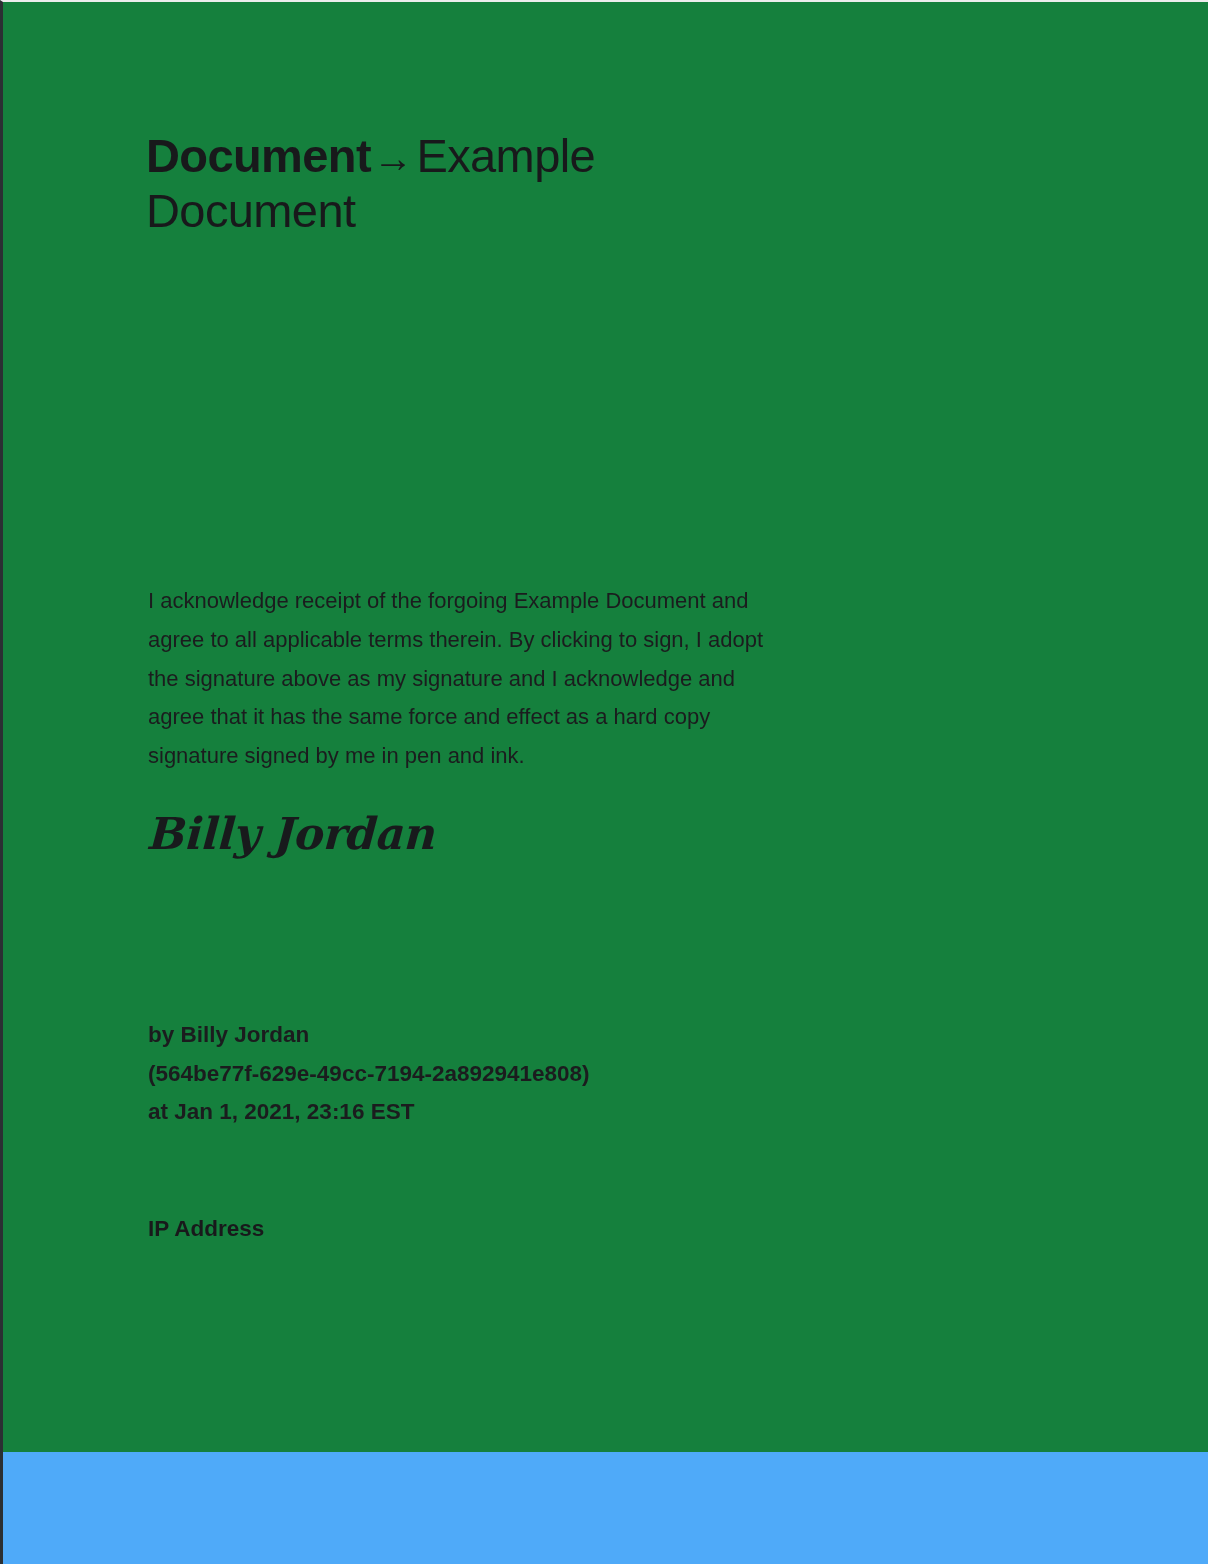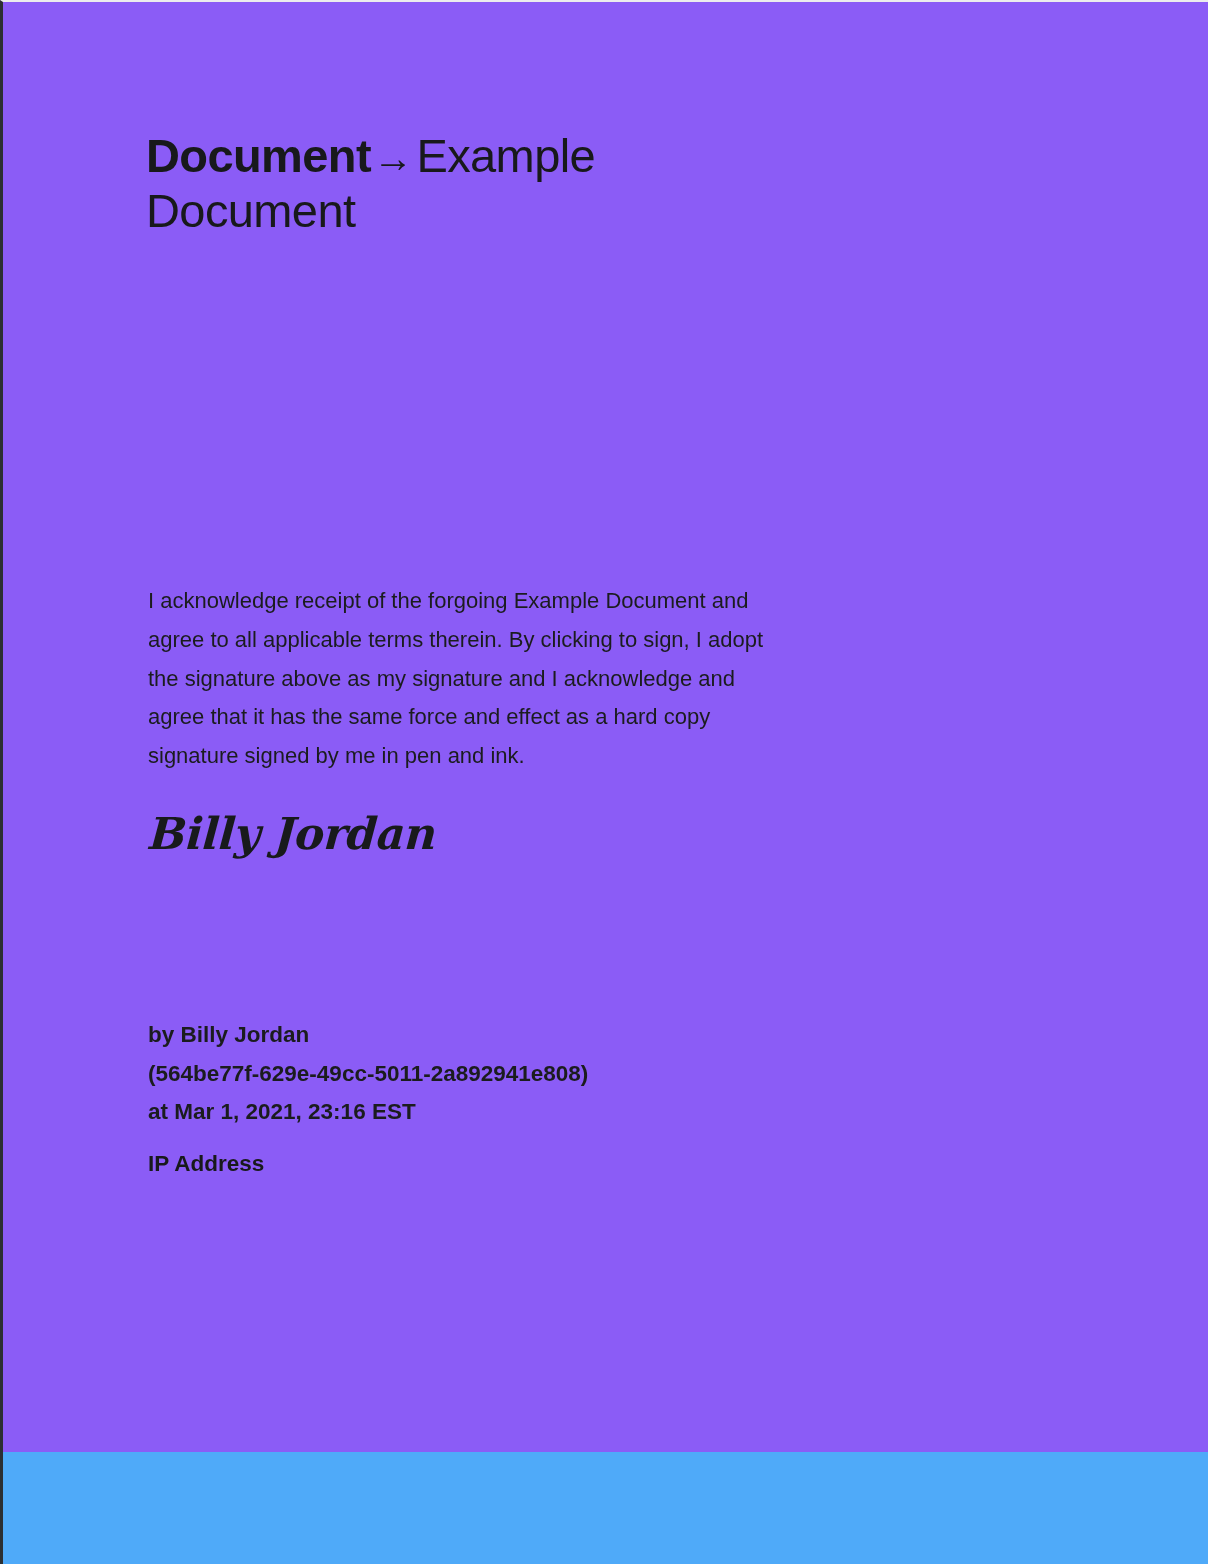--- a/index.html
+++ b/index.html
@@ -5,21 +5,21 @@
   html, body {
     margin: 0;
     padding: 0;
     background: #ffffff;
   }
 
   .page {
     position: relative;
     width: 1208px;
     height: 1564px;
-    background: #8b5cf6;
+    background: #15803d;
     box-sizing: border-box;
     border-left: 3px solid #2b2f33;
     border-top: 2px solid #eceded;
     overflow: hidden;
     font-family: "Liberation Sans", sans-serif;
     color: #1b1c1e;
   }
 
   
   .doc-header {
@@ -85,21 +85,21 @@
     color: #18191b;
   }
 
   
   .meta-block {
     position: absolute;
     left: 145px;
     width: 640px;
   }
   .meta-block.signed  { top: 1014px; }
-  .meta-block.ip      { top: 1142px; }
+  .meta-block.ip      { top: 1207px; }
 
   .meta-label {
     font-size: 22.5px;
     font-weight: 700;
     line-height: 39px;
     color: #18191b;
   }
   .meta-line {
     font-size: 22.5px;
     font-weight: 700;
@@ -128,22 +128,22 @@
   </h1>
 
   <p class="ack-paragraph">I acknowledge receipt of the forgoing Example Document and agree to all applicable terms therein.  By clicking to sign, I adopt the signature above as my signature and I acknowledge and agree that it has the same force and effect as a hard copy signature signed by me in pen and ink.</p>
 
   <div class="signature-block">
     <div class="signature-name">Billy Jordan</div>
   </div>
 
   <div class="meta-block signed">
     <div class="meta-line">by Billy Jordan</div>
-    <div class="meta-line">(564be77f-629e-49cc-5011-2a892941e808)</div>
-    <div class="meta-line">at Mar 1, 2021, 23:16 EST</div>
+    <div class="meta-line">(564be77f-629e-49cc-7194-2a892941e808)</div>
+    <div class="meta-line">at Jan 1, 2021, 23:16 EST</div>
   </div>
 
   <div class="meta-block ip">
     <div class="meta-label">IP Address</div>
   </div>
 
   <div class="footer-bar"></div>
 
 </div>
 

